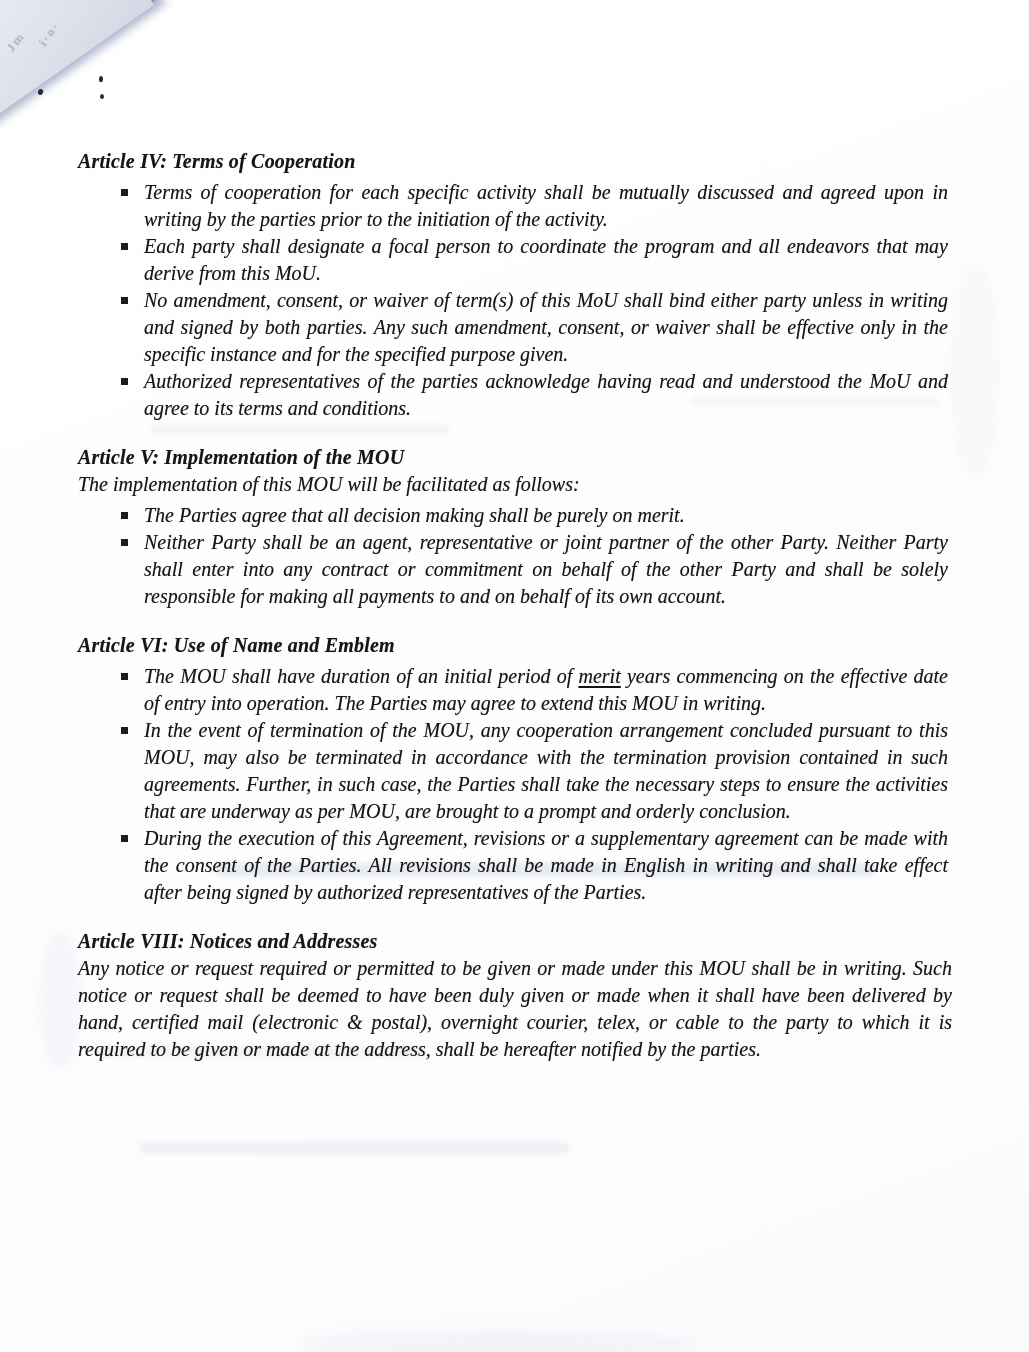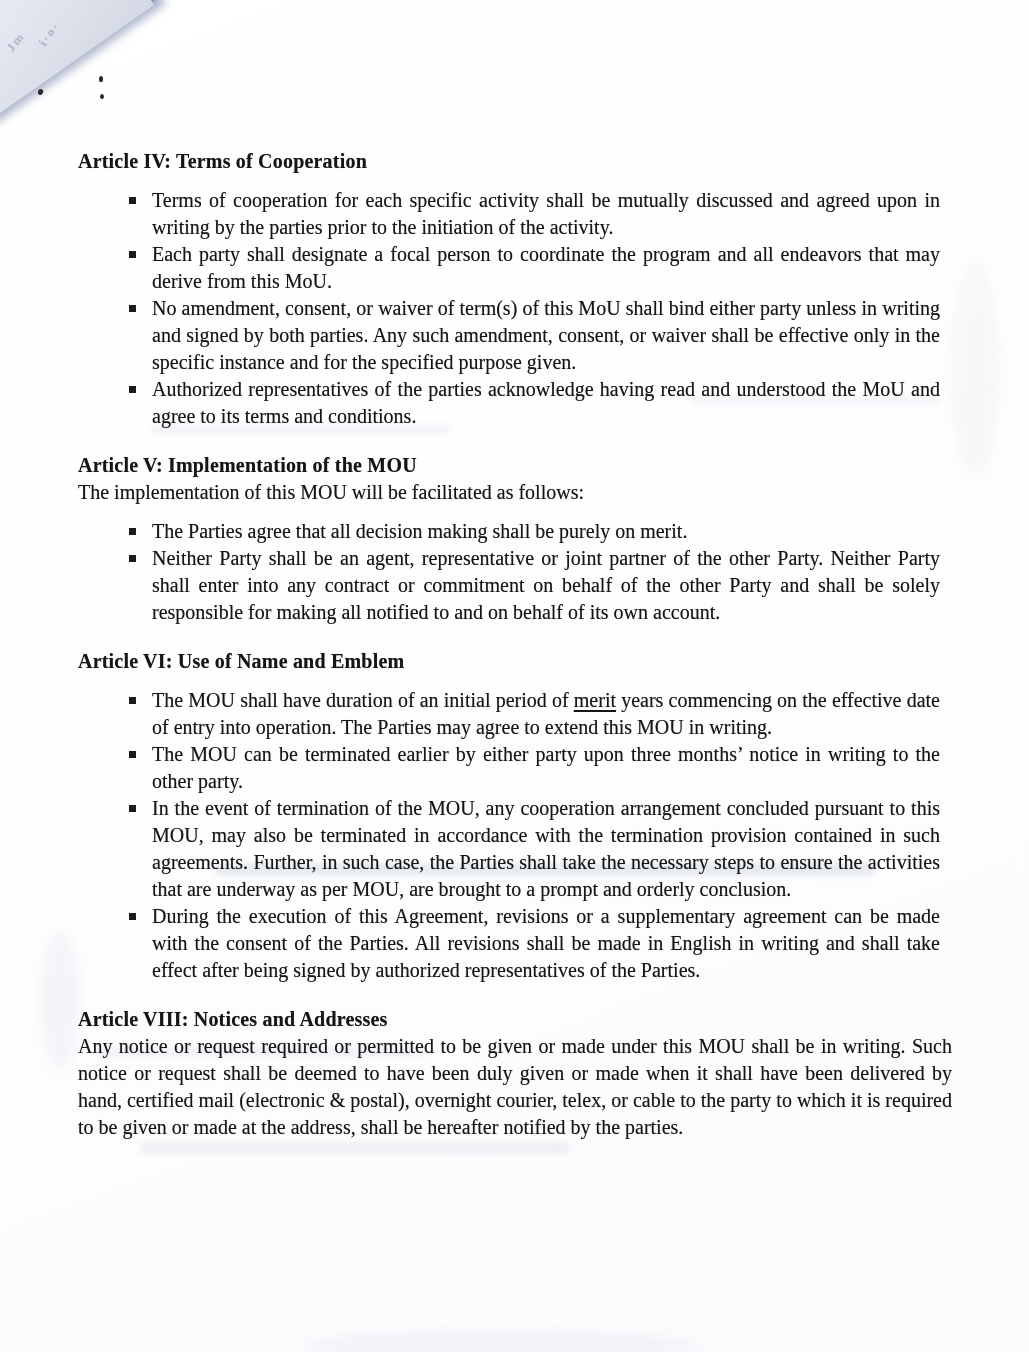--- a/index.html
+++ b/index.html
@@ -62,30 +62,31 @@
   .smudge.m2 { left: 950px; top: 260px; width: 50px; height: 220px; background: rgba(165, 175, 200, 0.07); }
   .smudge.m3 { left: 300px; top: 1330px; width: 400px; height: 30px; background: rgba(160, 172, 200, 0.10); }
 
   
   .content {
     position: absolute; left: 78px; top: 148px; width: 874px;
     color: #151515;
     font-size: 20px; line-height: 27px;
     text-align: justify;
     text-shadow: 0 0 0.7px rgba(15, 15, 15, 0.45);
+    font-style: italic;
   }
   .section { margin-top: 22px; }
   .section.first, .section.tight { margin-top: 0; }
   .article-heading {
     font-size: 20px; line-height: 27px; font-weight: bold;
     margin: 0; text-align: left;
     letter-spacing: 0.2px;
   }
   .intro { margin: 0; }
-  ul.bullets { list-style: none; margin: 12px; padding: 0; }
+  ul.bullets { list-style: none; margin: 4px; padding: 0; }
   ul.bullets li { position: relative; padding-left: 62px; }
   ul.bullets li::before {
     content: ""; position: absolute; left: 39px; top: 10px;
     width: 7px; height: 7px; background: #1b1b1b;
   }
   .u { text-decoration: underline; text-underline-offset: 3px; }
 </style>
 </head>
 <body>
 
@@ -121,30 +122,29 @@
           <li>Each party shall designate a focal person to coordinate the program and all endeavors that may derive from this MoU.</li>
           <li>No amendment, consent, or waiver of term(s) of this MoU shall bind either party unless in writing and signed by both parties. Any such amendment, consent, or waiver shall be effective only in the specific instance and for the specified purpose given.</li>
           <li>Authorized representatives of the parties acknowledge having read and understood the MoU and agree to its terms and conditions.</li>
         </ul>
       </section>
       <section class="section">
         <h2 class="article-heading">Article V: Implementation of the MOU</h2>
         <p class="intro">The implementation of this MOU will be facilitated as follows:</p>
         <ul class="bullets">
           <li>The Parties agree that all decision making shall be purely on merit.</li>
-          <li>Neither Party shall be an agent, representative or joint partner of the other Party. Neither Party shall enter into any contract or commitment on behalf of the other Party and shall be solely responsible for making all notified to and on behalf of its own account.</li>
+          <li>Neither Party shall be an agent, representative or joint partner of the other Party. Neither Party shall enter into any contract or commitment on behalf of the other Party and shall be solely responsible for making all payments to and on behalf of its own account.</li>
         </ul>
       </section>
       <section class="section">
         <h2 class="article-heading">Article VI: Use of Name and Emblem</h2>
       </section>
       <section class="section tight">
         <ul class="bullets">
           <li><span>The MOU shall have duration of an initial period of </span><span class="u">merit</span><span> years commencing on the effective date of entry into operation. The Parties may agree to extend this MOU in writing.</span></li>
-          <li>The MOU can be terminated earlier by either party upon three months’ notice in writing to the other party.</li>
           <li>In the event of termination of the MOU, any cooperation arrangement concluded pursuant to this MOU, may also be terminated in accordance with the termination provision contained in such agreements. Further, in such case, the Parties shall take the necessary steps to ensure the activities that are underway as per MOU, are brought to a prompt and orderly conclusion.</li>
           <li>During the execution of this Agreement, revisions or a supplementary agreement can be made with the consent of the Parties. All revisions shall be made in English in writing and shall take effect after being signed by authorized representatives of the Parties.</li>
         </ul>
       </section>
       <section class="section">
         <h2 class="article-heading">Article VIII: Notices and Addresses</h2>
         <p class="intro">Any notice or request required or permitted to be given or made under this MOU shall be in writing. Such notice or request shall be deemed to have been duly given or made when it shall have been delivered by hand, certified mail (electronic &amp; postal), overnight courier, telex, or cable to the party to which it is required to be given or made at the address, shall be hereafter notified by the parties.</p>
       </section>
     </main>
 </div>

